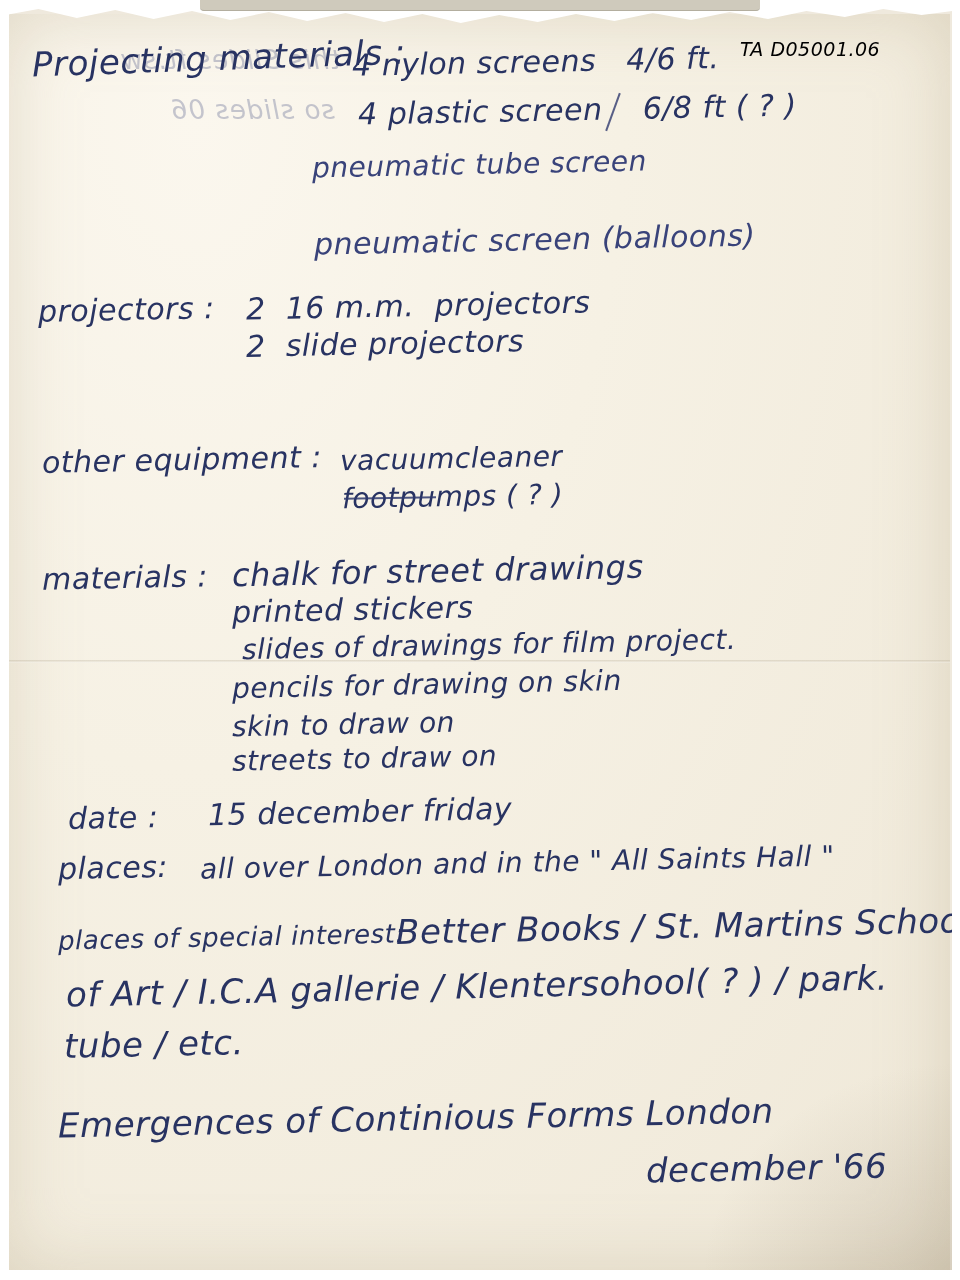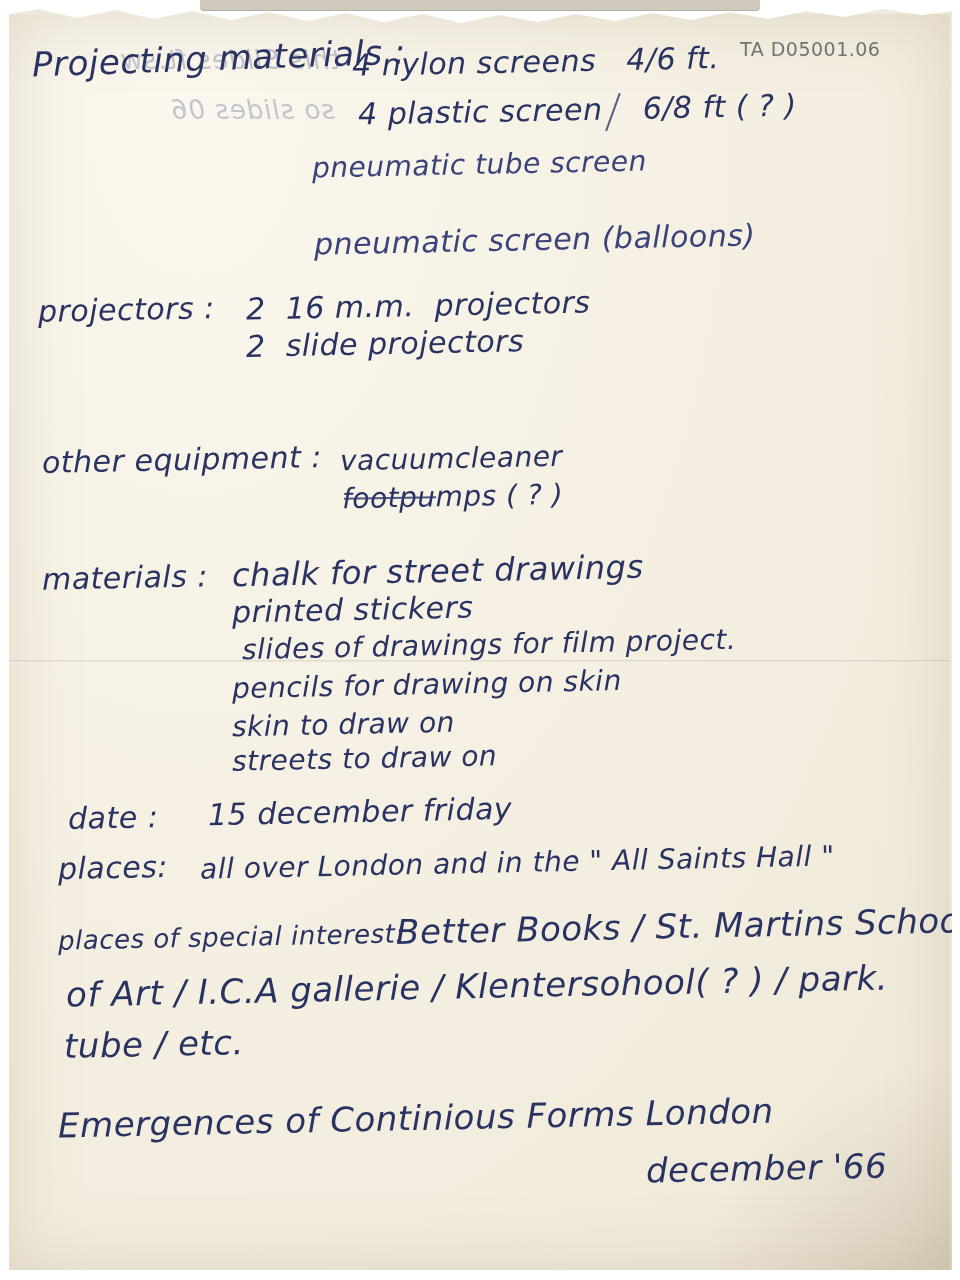--- a/index.html
+++ b/index.html
@@ -98,22 +98,23 @@
   .s34 { font-size: 34px; }
   .s30 { font-size: 30px; }
   .s28 { font-size: 28px; }
   .s26 { font-size: 26px; }
 
   .rot-1  { transform: rotate(-1.2deg); }
   .rot-2  { transform: rotate(-2deg); }
 
   .archref {
     position: absolute;
-    color: #737373;
+    color: #000000;
     font-family: "DejaVu Sans", sans-serif;
+    font-style: italic;
     font-size: 19px;
     letter-spacing: 0.5px;
   }
 
   .strike {
     position: absolute;
     height: 2px;
     background: #2f3a6e;
     transform: rotate(-1deg);
     opacity: 0.85;

